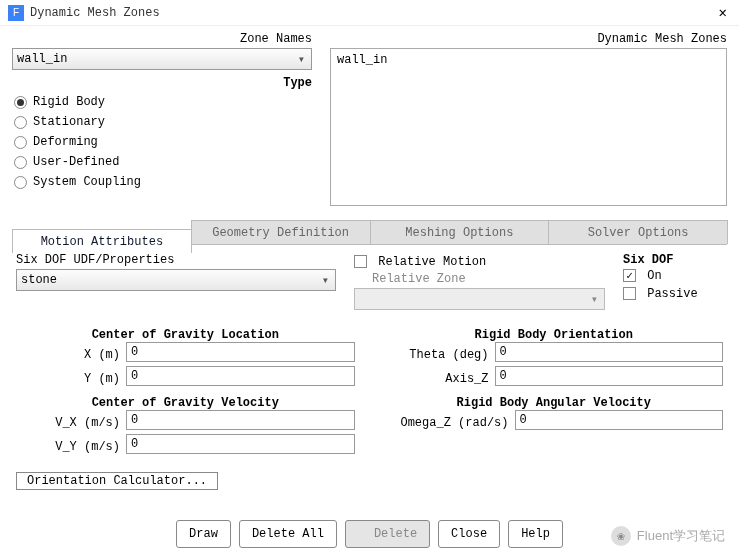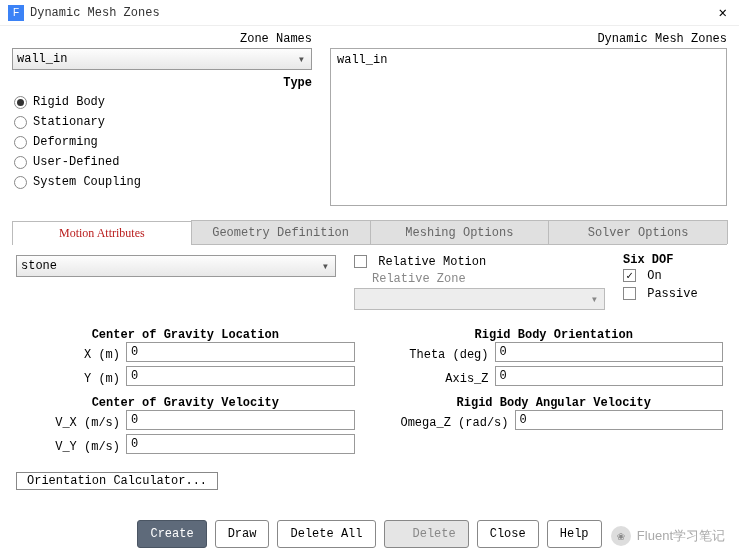--- a/index.html
+++ b/index.html
@@ -100,24 +100,23 @@
   align-items: center;
   justify-content: center;
   border: 1px solid #bbb;
   border-bottom: none;
   background: #e0e0e0;
   margin-right: -1px;
   color: #666;
 }
 .tab.active {
   background: #fff;
-  color: #b91c1c;
+  color: #0f172a;
   position: relative;
-  top: 1px;
-  font-family: Liberation Serif, serif;
+  top: 9px;
 }
 
 .tab-pane { padding: 8px 4px 4px 4px; }
 
 .flex-row { display: flex; gap: 18px; }
 .col-left { flex: 0 0 320px; }
 .col-mid { flex: 1; }
 .col-right { flex: 0 0 100px; }
 .fieldset-label { font-weight: bold; margin-bottom: 2px; }
 
@@ -282,20 +281,21 @@
   <div class="tabs">
     <div class="tab active">Motion Attributes</div>
     <div class="tab">Geometry Definition</div>
     <div class="tab">Meshing Options</div>
     <div class="tab">Solver Options</div>
   </div>
 
   <div class="tab-pane">
     <div class="flex-row">
       <div class="col-left">
+        <div>Six DOF UDF/Properties</div>
         <div class="dropdown" style="margin-top:2px">
           <span>stone</span>
         </div>
       </div>
       <div class="col-mid motion-box">
         <div style="margin-top:2px">
           <span class="checkbox"></span>
           <span>Relative Motion</span>
         </div>
         <div class="rel-zone-lbl">Relative Zone</div>
@@ -351,21 +351,20 @@
           <div class="num-input">0</div>
         </div>
       </div>
     </div>
 
     <button class="btn-outline" style="margin-top:14px">Orientation Calculator...</button>
   </div>
 </div>
 
 <div class="bottom-bar">
-  <button class="btn primary">Create</button>
   <button class="btn">Draw</button>
   <button class="btn">Delete All</button>
   <button class="btn disabled">Delete</button>
   <button class="btn">Close</button>
   <button class="btn">Help</button>
 </div>
 
 <div class="watermark">
   <div class="wm-circle">❀</div>
   <span>Fluent学习笔记</span>

